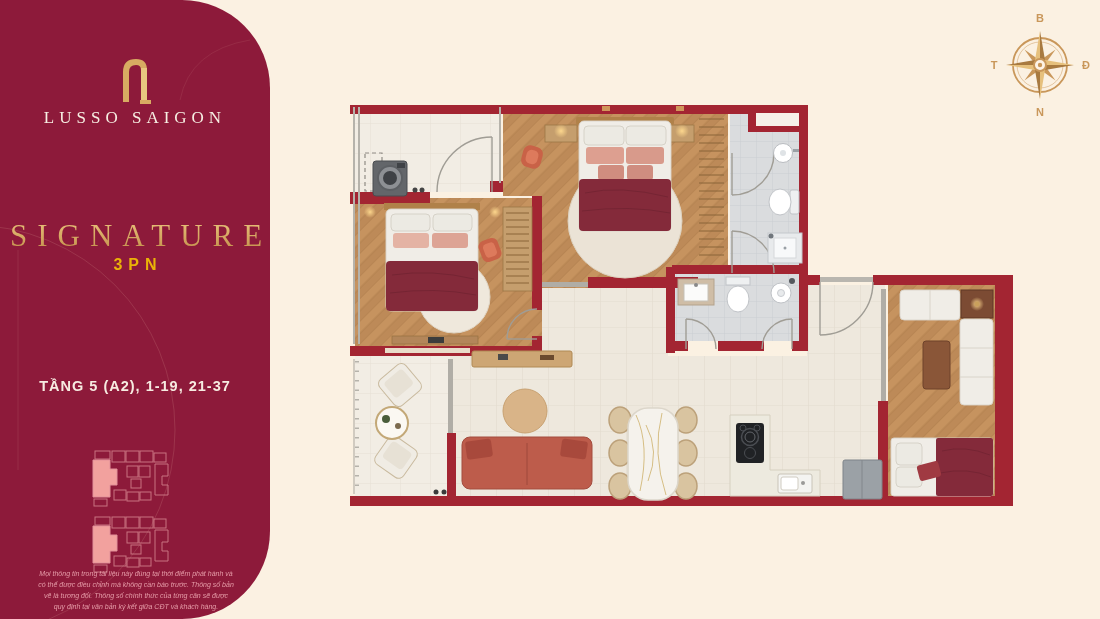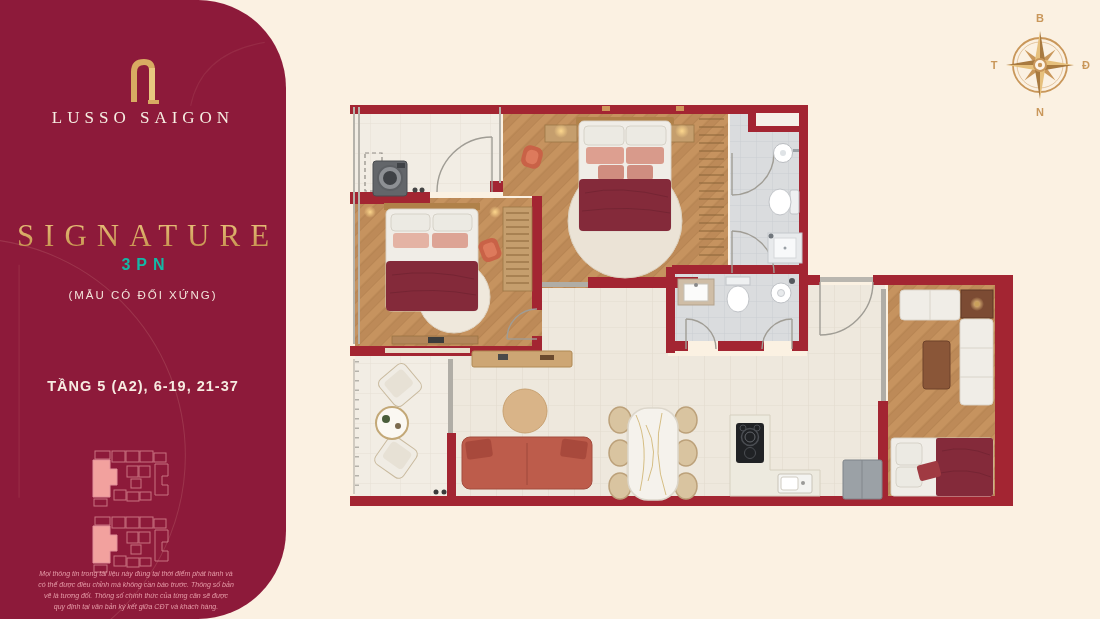--- a/index.html
+++ b/index.html
@@ -6,39 +6,39 @@
   .stage{
     position:relative; width:1100px; height:619px; overflow:hidden;
     background:var(--cream,#fbf1e2);
     font-family:"Liberation Sans",sans-serif;
   }
   
   .sidebar{
     position:absolute; left:0; top:0; width:270px; height:619px;
     background:var(--maroon,#8d1a3a);
     border-radius:0 88px 88px 0;
-    color:#f5e9de; text-align:center;padding-left:16px;
+    color:#f5e9de; text-align:center;
   }
   .sidebar .deco{position:absolute; inset:0; pointer-events:none;}
   .logo-mark{position:absolute; left:0; right:0; top:56px; height:52px; display:flex; justify-content:center;}
   .brand{
     position:absolute; left:0; right:0; top:108px;
     font-family:"Liberation Serif",serif; font-size:17px; letter-spacing:5px;
     color:#f7efe3; white-space:nowrap;
   }
   .title{
     position:absolute; left:0; right:0; top:218px;
     font-family:"Liberation Serif",serif; font-size:31px; letter-spacing:10px;
     background:linear-gradient(180deg,#ecc77f,#c08a47);
     -webkit-background-clip:text; background-clip:text; color:transparent;
     white-space:nowrap; text-indent:10px;
   }
   .bedrooms{
     position:absolute; left:0; right:0; top:256px;
-    font-size:16px; font-weight:bold; letter-spacing:6px; color:#14b8a6; text-indent:6px;
+    font-size:16px; font-weight:bold; letter-spacing:6px; color:#eab308; text-indent:6px;
   }
   .note{
     position:absolute; left:0; right:0; top:289px;
     font-size:11.5px; letter-spacing:2px; color:#f3e3da;
   }
   .floors{
     position:absolute; left:0; right:0; top:378px;
     font-size:14.5px; font-weight:bold; letter-spacing:1px; color:#f7ebe1;
   }
   .keyplan{position:absolute; left:85px; width:100px; height:64px;}
@@ -77,22 +77,21 @@
       <svg width="44" height="52" viewBox="0 0 44 52">
         <path d="M13,46 V16 Q13,6 23,6 Q31,6 31,14" fill="none" stroke="#d8ab62" stroke-width="6"></path>
         <path d="M31,12 V46" fill="none" stroke="#e8c77f" stroke-width="6"></path>
         <path d="M27,46 H38" fill="none" stroke="#d8ab62" stroke-width="4"></path>
       </svg>
     </div>
 
     <div class="brand">LUSSO SAIGON</div>
     <div class="title">SIGNATURE</div>
     <div class="bedrooms">3PN</div>
-    <div class="note">(MẪU CÓ ĐỐI XỨNG)</div>
-    <div class="floors">TẦNG 5 (A2), 6-19, 21-37</div>
+    <div class="floors">TẦNG 5 (A2), 1-19, 21-37</div>
 
     <svg class="keyplan k1" viewBox="0 0 100 64">
       <g fill="none" stroke="#cf7d88" stroke-width="1" opacity="0.9">
         <rect x="10" y="4" width="15" height="8"></rect>
         <rect x="27" y="4" width="13" height="11"></rect>
           <rect x="41" y="4" width="13" height="11"></rect>
         <rect x="55" y="4" width="13" height="11"></rect>
           <rect x="69" y="6" width="12" height="9"></rect>
         <path d="M70,17 h13 v12 h-6 v9 h6 v10 h-13 z"></path>
         <rect x="42" y="19" width="11" height="11"></rect>

